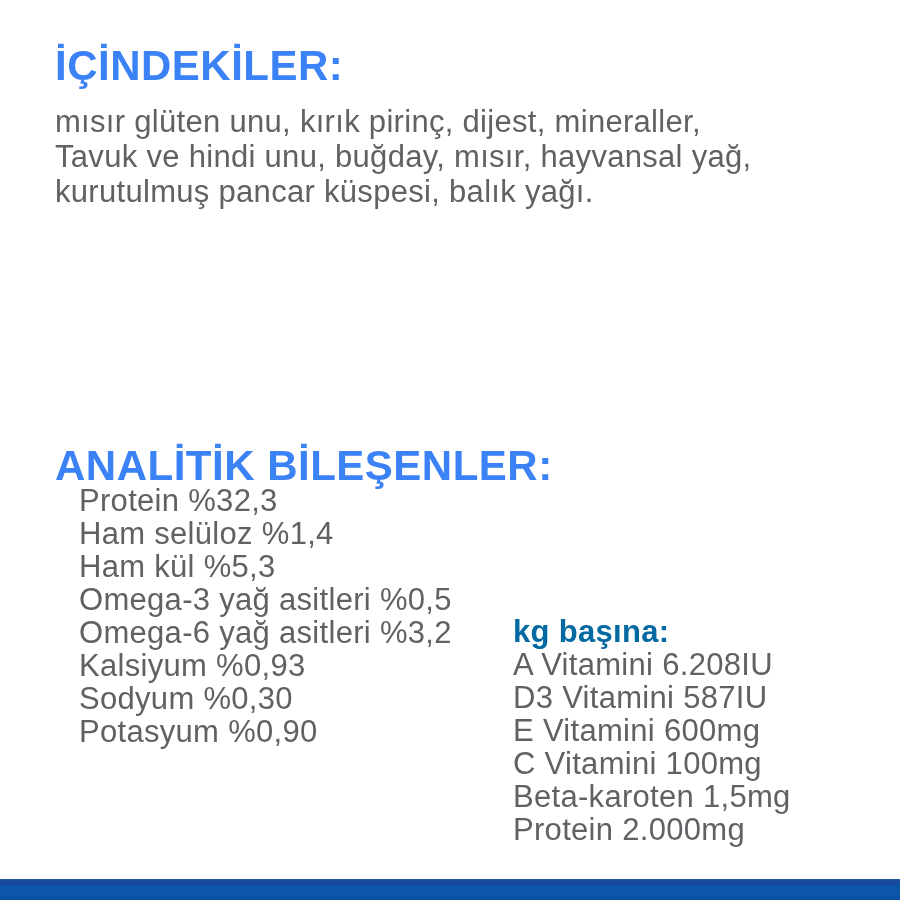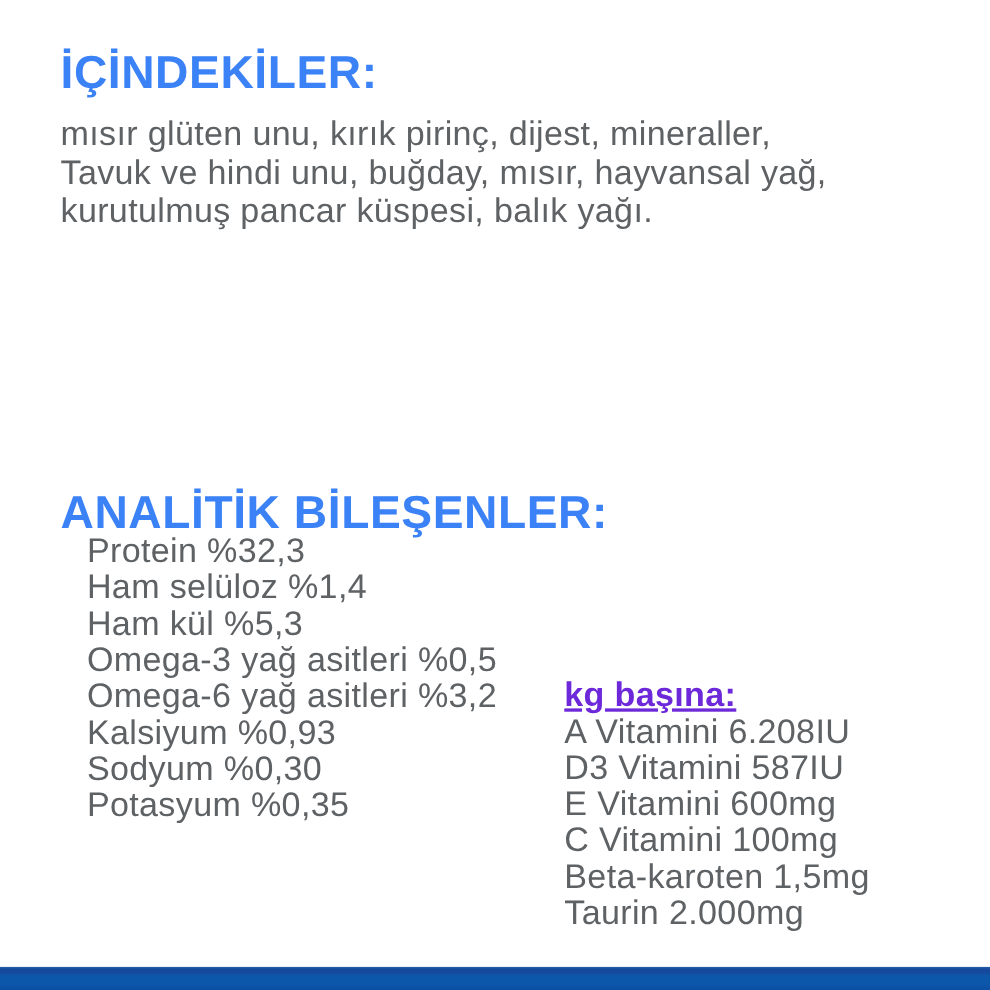--- a/index.html
+++ b/index.html
@@ -47,24 +47,23 @@
   }
   #per-kg-block {
     position: absolute;
     left: 513px;
     top: 615px;
     width: 360px;
     line-height: 33px;
   }
   #per-kg-heading {
     font-weight: 700;
-    color: #6d28d9;
+    color: #0369a1;
     font-size: 31px;
     letter-spacing: 0.3px;
-    text-decoration: underline;
   }
   .line { display: block; white-space: nowrap; }
   #footer-bar {
     position: absolute;
     left: 0;
     bottom: 0;
     width: 900px;
     height: 21px;
     background: linear-gradient(to bottom,
       #2860ab 0%,
@@ -89,26 +88,26 @@
 <h1 id="analytics-heading" class="section-heading">ANALİTİK BİLEŞENLER:</h1>
 
 <div id="components-list" class="body-gray">
   <span class="line">Protein %32,3</span>
   <span class="line">Ham selüloz %1,4</span>
   <span class="line">Ham kül %5,3</span>
   <span class="line">Omega-3 yağ asitleri %0,5</span>
   <span class="line">Omega-6 yağ asitleri %3,2</span>
   <span class="line">Kalsiyum %0,93</span>
   <span class="line">Sodyum %0,30</span>
-  <span class="line">Potasyum %0,35</span>
+  <span class="line">Potasyum %0,90</span>
 </div>
 
 <div id="per-kg-block" class="body-gray">
   <span id="per-kg-heading" class="line">kg başına:</span>
   <span class="line">A Vitamini 6.208IU</span>
   <span class="line">D3 Vitamini 587IU</span>
   <span class="line">E Vitamini 600mg</span>
   <span class="line">C Vitamini 100mg</span>
   <span class="line">Beta-karoten 1,5mg</span>
-  <span class="line">Taurin 2.000mg</span>
+  <span class="line">Protein 2.000mg</span>
 </div>
 
 <div id="footer-bar"></div>
 
 </body></html>

